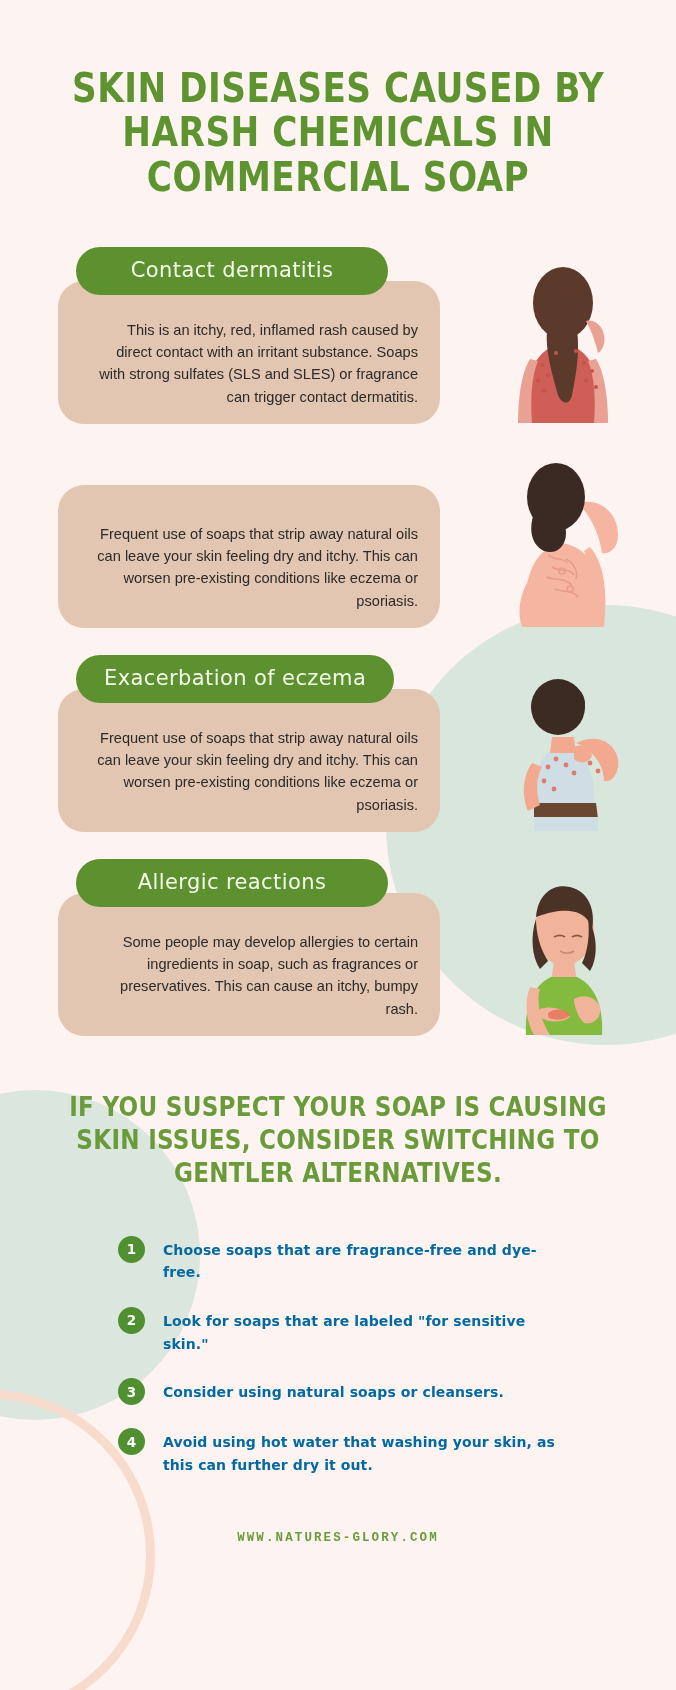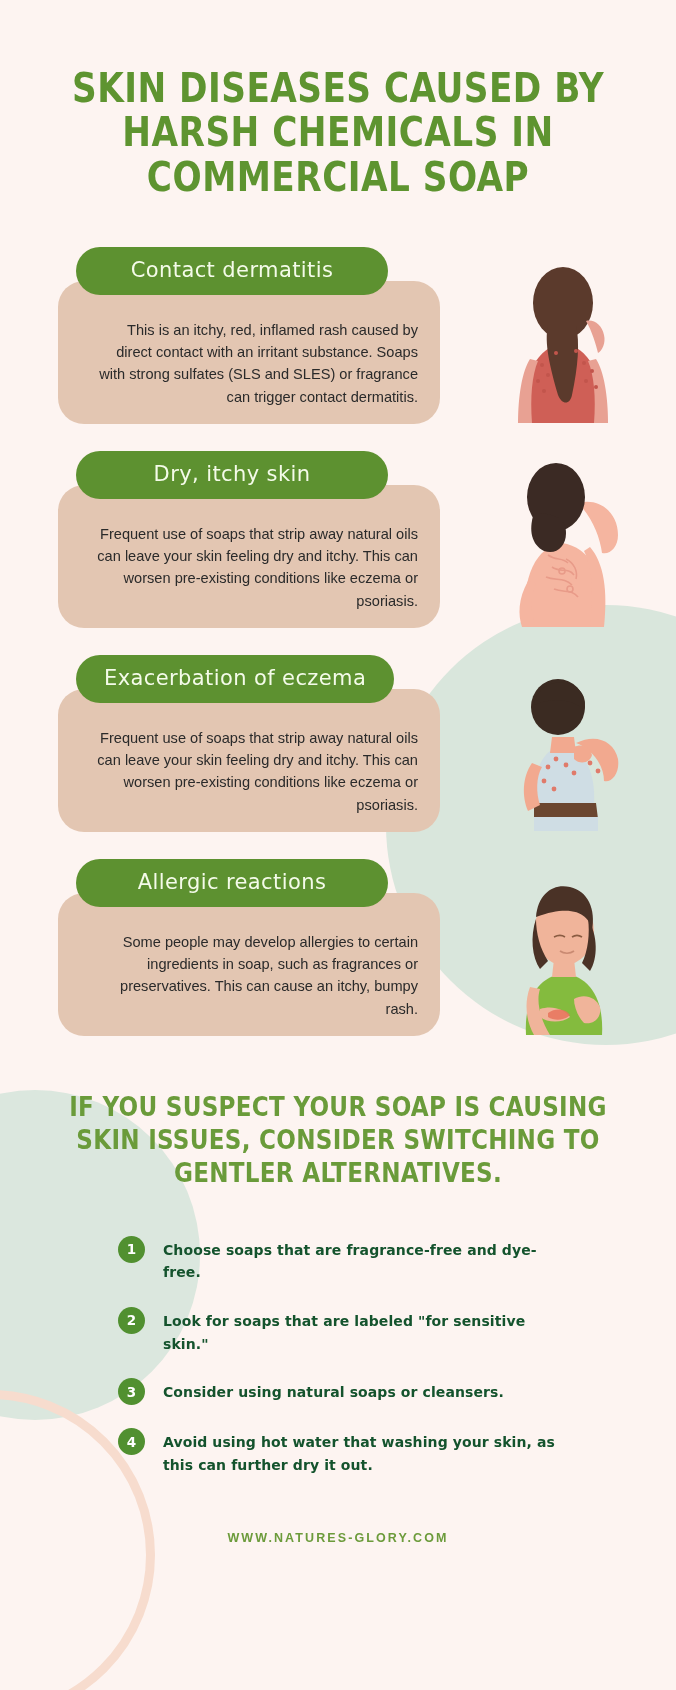--- a/index.html
+++ b/index.html
@@ -113,32 +113,32 @@
     background: #519030;
     color: #fff;
     font-family: "DejaVu Sans", sans-serif;
     font-size: 13.5px;
     font-weight: bold;
     display: flex; align-items: center; justify-content: center;
     margin-right: 18px;
   }
   .tip-text {
     font-family: "DejaVu Sans", sans-serif;
-    color: #14532d;
+    color: #0369a1;
     font-size: 14px;
     font-weight: bold;
     line-height: 1.62;
     letter-spacing: 0.1px;
     padding-top: 3px;
   }
 
   .footer {
     margin-top: 54px;
     text-align: center;
-    font-family: Liberation Sans, sans-serif;
+    font-family: Liberation Mono, monospace;
     color: #6c9b3b;
     font-size: 12.5px;
     font-weight: bold;
     letter-spacing: 2.1px;
   }
 </style>
 </head>
 <body>
 
 <div class="bg-layer">
@@ -180,23 +180,20 @@
           <circle cx="98" cy="104" r="2" fill="#c2554c"></circle>
             <circle cx="78" cy="106" r="2" fill="#c2554c"></circle>
         </svg>
       </div>
     </div>
 
     <div class="card-block">
       <div class="card-body">
         <p class="card-text">Frequent use of soaps that strip away natural oils can leave your skin feeling dry and itchy. This can worsen pre-existing conditions like eczema or psoriasis.</p>
       </div>
-      <div class="pill">
-        <span class="pill-text">Dry, itchy skin</span>
-      </div>
       <div class="illus-wrap">
         <svg viewBox="0 0 170 176" width="170" height="176" aria-hidden="true">
           <path d="M46 176 C44 124 58 96 84 92 C112 96 128 124 126 176 Z" fill="#f5b5a0"></path>
           <path d="M100 52 C122 46 140 62 140 84 C140 96 132 104 124 102 C122 86 114 66 100 52 Z" fill="#f5b5a0"></path>
           <path d="M112 96 C126 112 130 140 126 176 L112 176 C116 142 114 116 106 100 Z" fill="#f5b5a0"></path>
           <path d="M50 130 C40 148 40 164 44 176 L58 176 C52 162 52 146 58 132 Z" fill="#f5b5a0"></path>
           <ellipse cx="78" cy="46" rx="29" ry="34" fill="#3b2a24"></ellipse>
           <path d="M56 62 C50 80 54 94 66 100 C78 104 88 96 88 82 C88 70 80 62 56 62 Z" fill="#3b2a24"></path>
           <g stroke="#e89a88" stroke-width="1.6" fill="none" opacity="0.95">
             <path d="M70 104 C78 110 84 106 90 112"></path>

